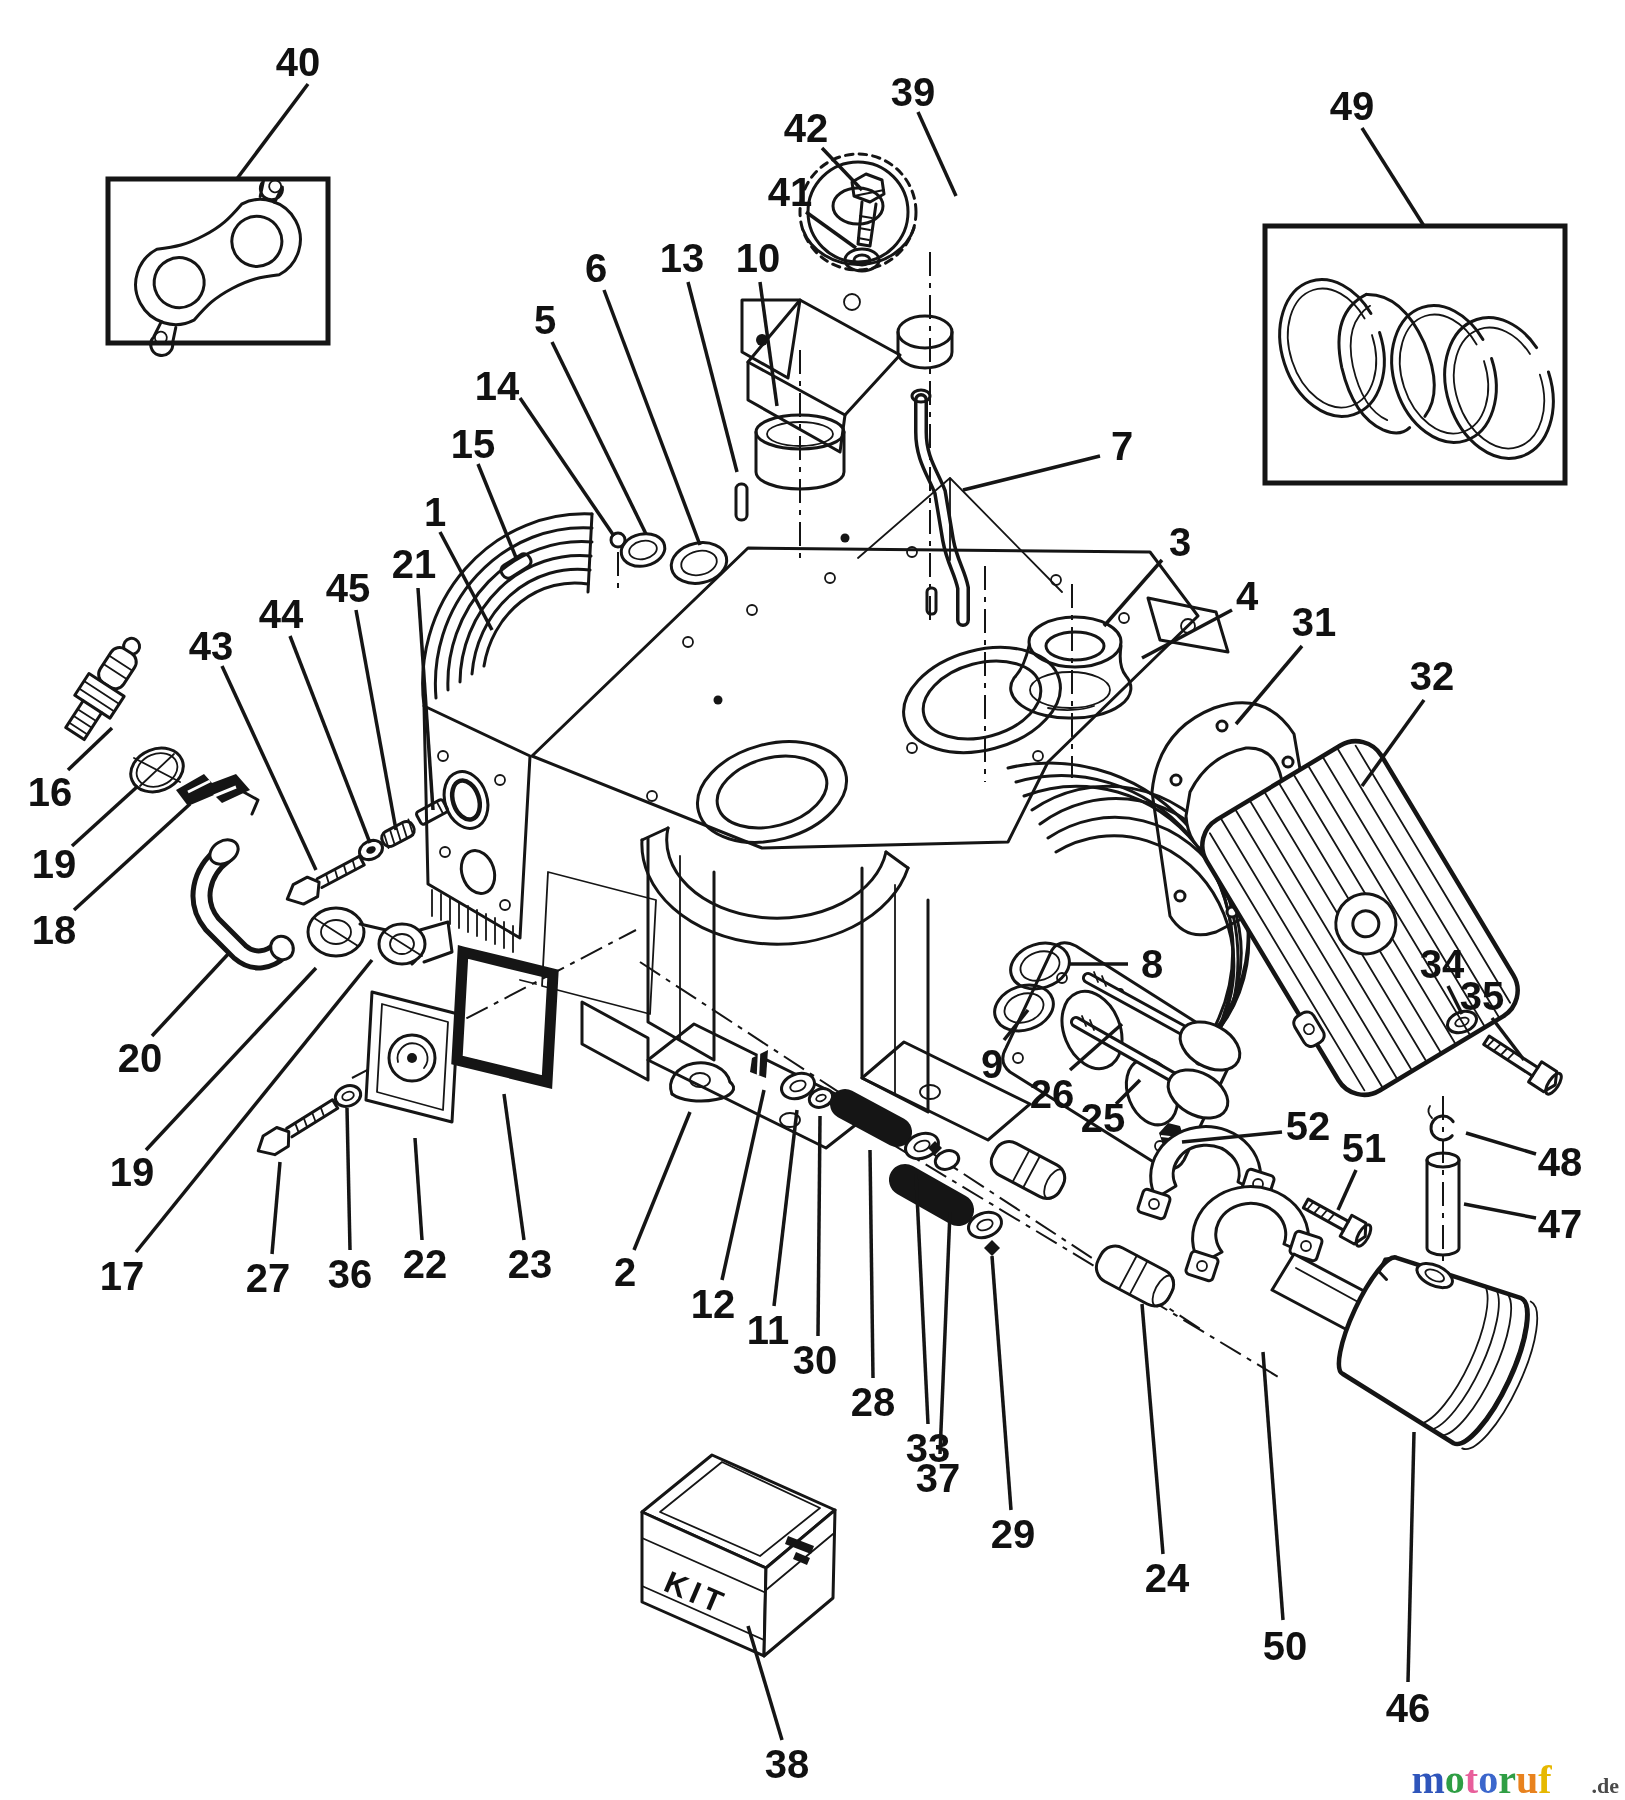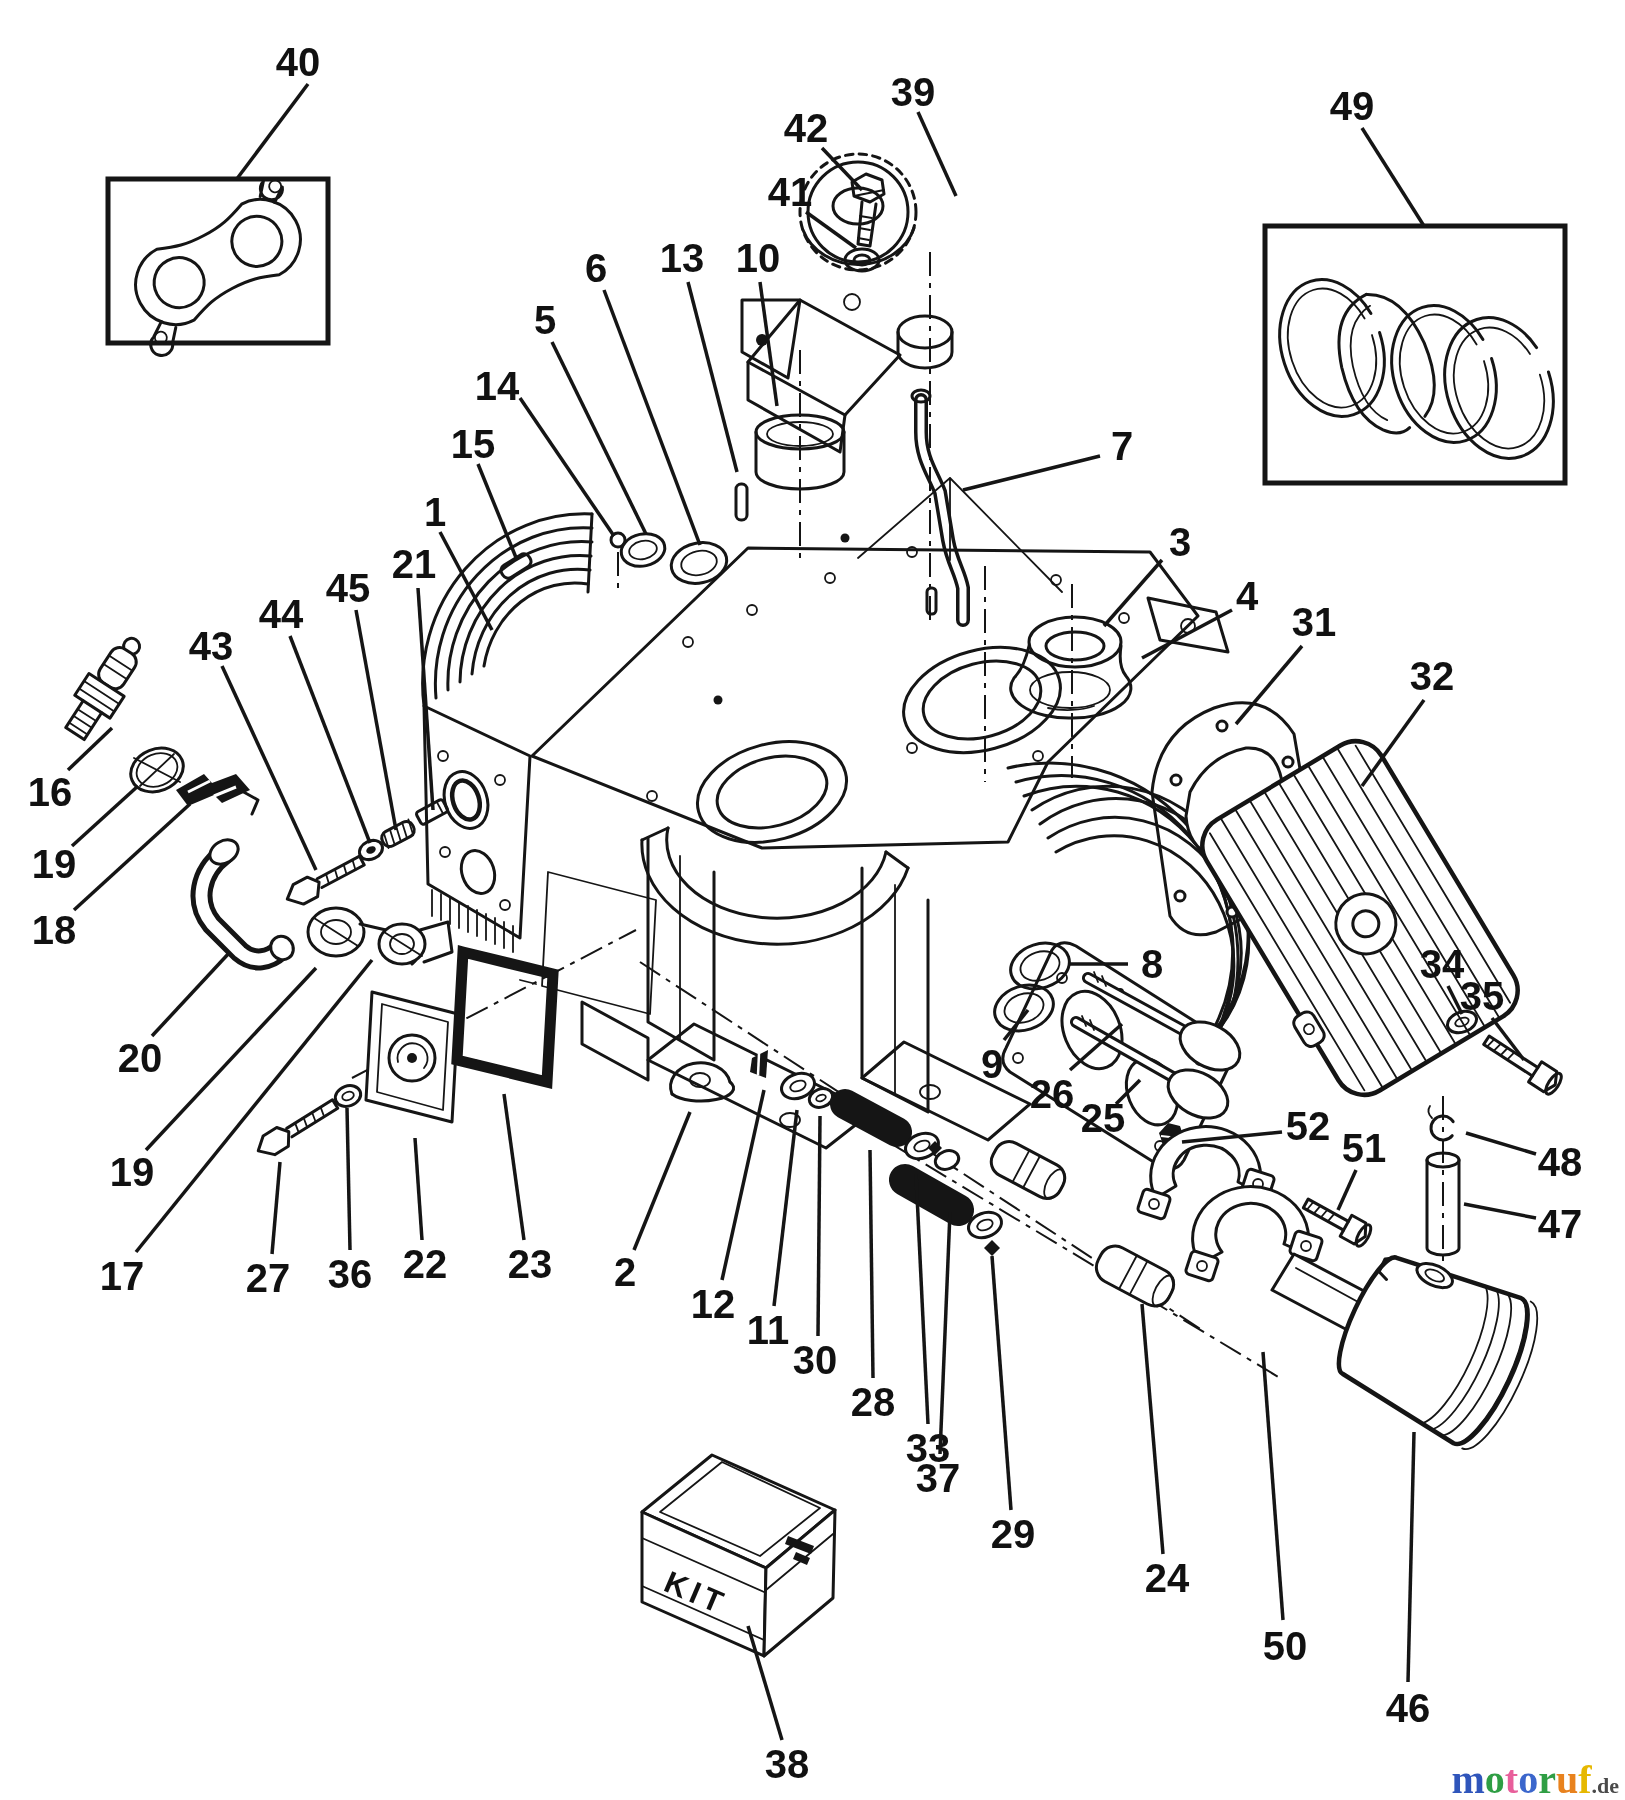--- a/index.html
+++ b/index.html
@@ -12,21 +12,21 @@
   .wfill{fill:#ffffff;}
   .bfill{fill:#151515;stroke:none;}
   .frame{stroke:#151515;fill:none;stroke-width:5;}
   .dd{stroke:#151515;fill:none;stroke-width:2;stroke-dasharray:24 7 5 7;}
   .leader{stroke:#151515;stroke-width:3.5;}
   .callout{font-family:"Liberation Sans",sans-serif;font-size:40px;font-weight:bold;fill:#111;
            text-anchor:middle;dominant-baseline:central;}
   .kittext{font-family:"Liberation Sans",sans-serif;font-size:31px;font-weight:bold;fill:#111;letter-spacing:5px;}
   #watermark{position:absolute;right:6px;bottom:0px;font-family:"Liberation Serif",serif;
              font-weight:bold;font-size:40px;line-height:1;}
-  #watermark .suffix{font-size:22px;font-weight:bold;}
+  #watermark .suffix{font-size:22px;font-weight:bold;margin-left:40px;}
 </style>
 </head>
 <body>
 
 <div id="page">
 <svg id="diagram" width="1625" height="1800" viewBox="0 0 1625 1800" xmlns="http://www.w3.org/2000/svg">
 
   <defs>
     <pattern id="stip" width="8" height="8" patternUnits="userSpaceOnUse">
       <circle cx="2" cy="2" r="1.2" fill="#222"></circle>

